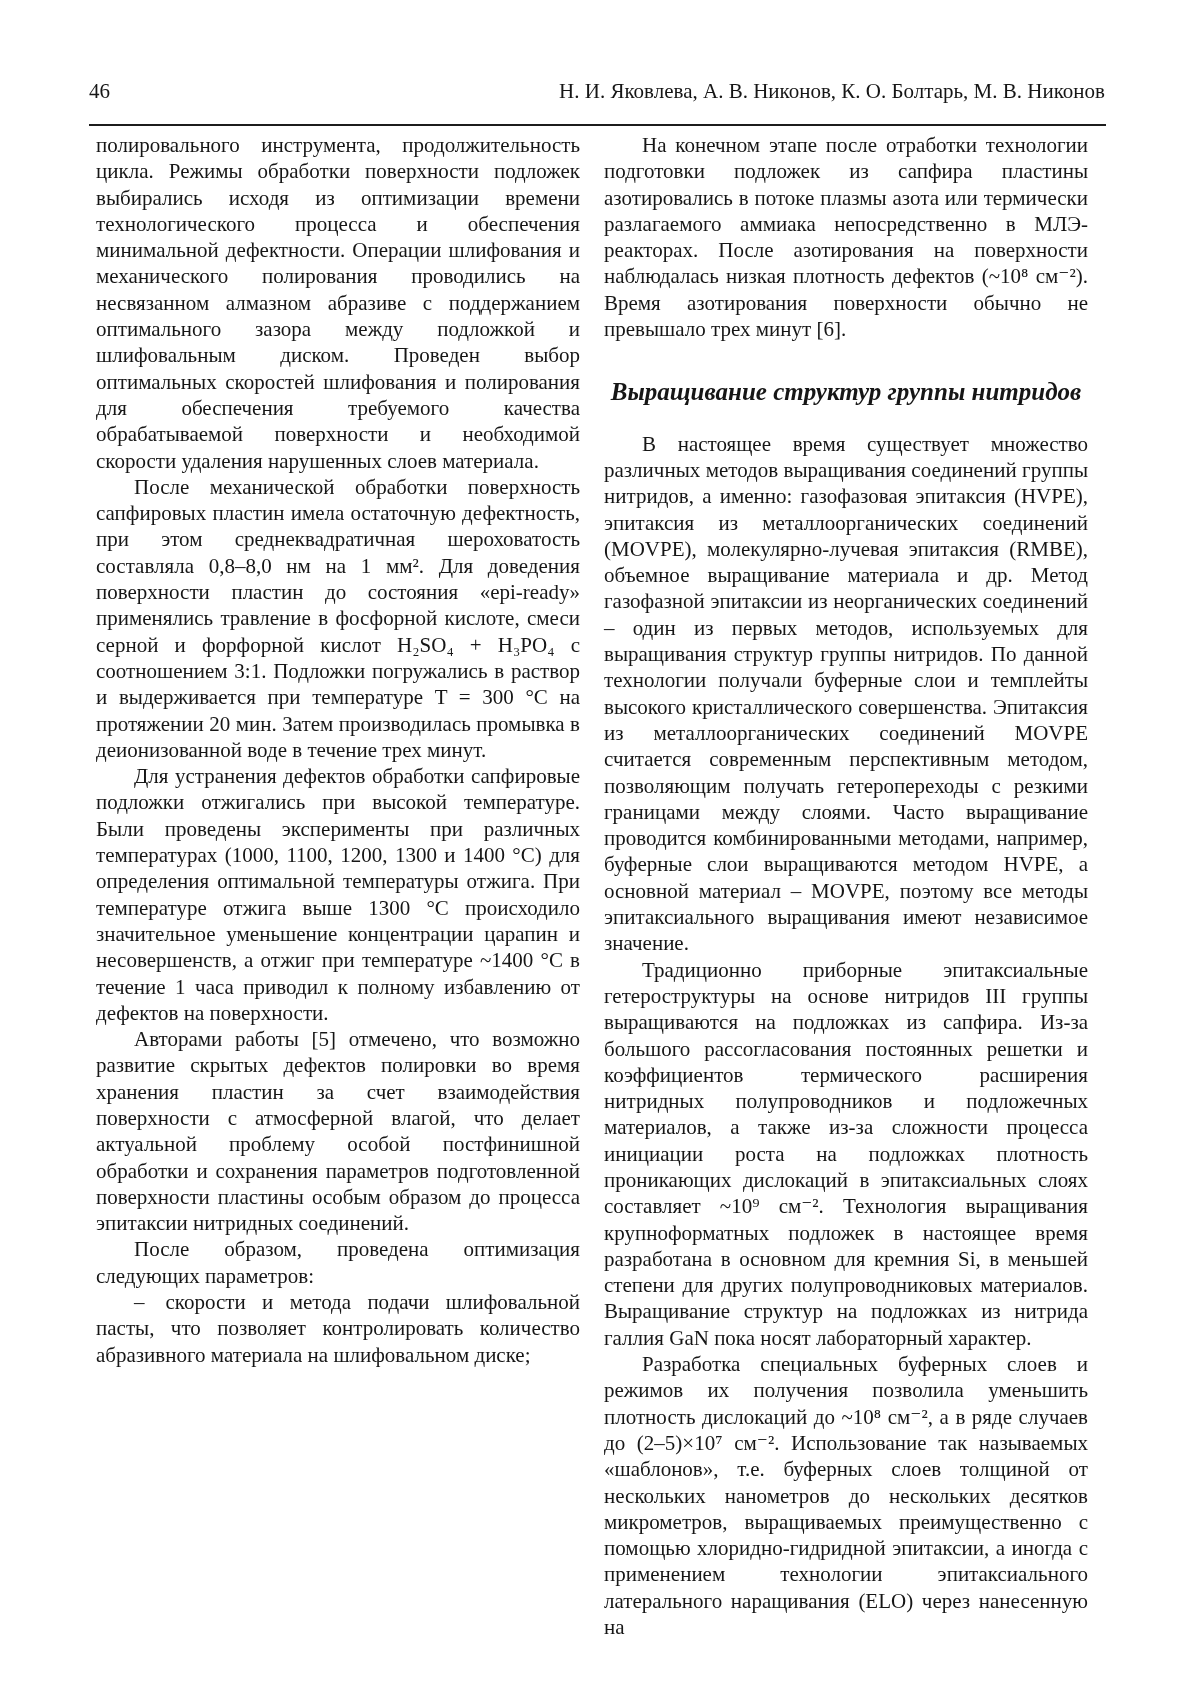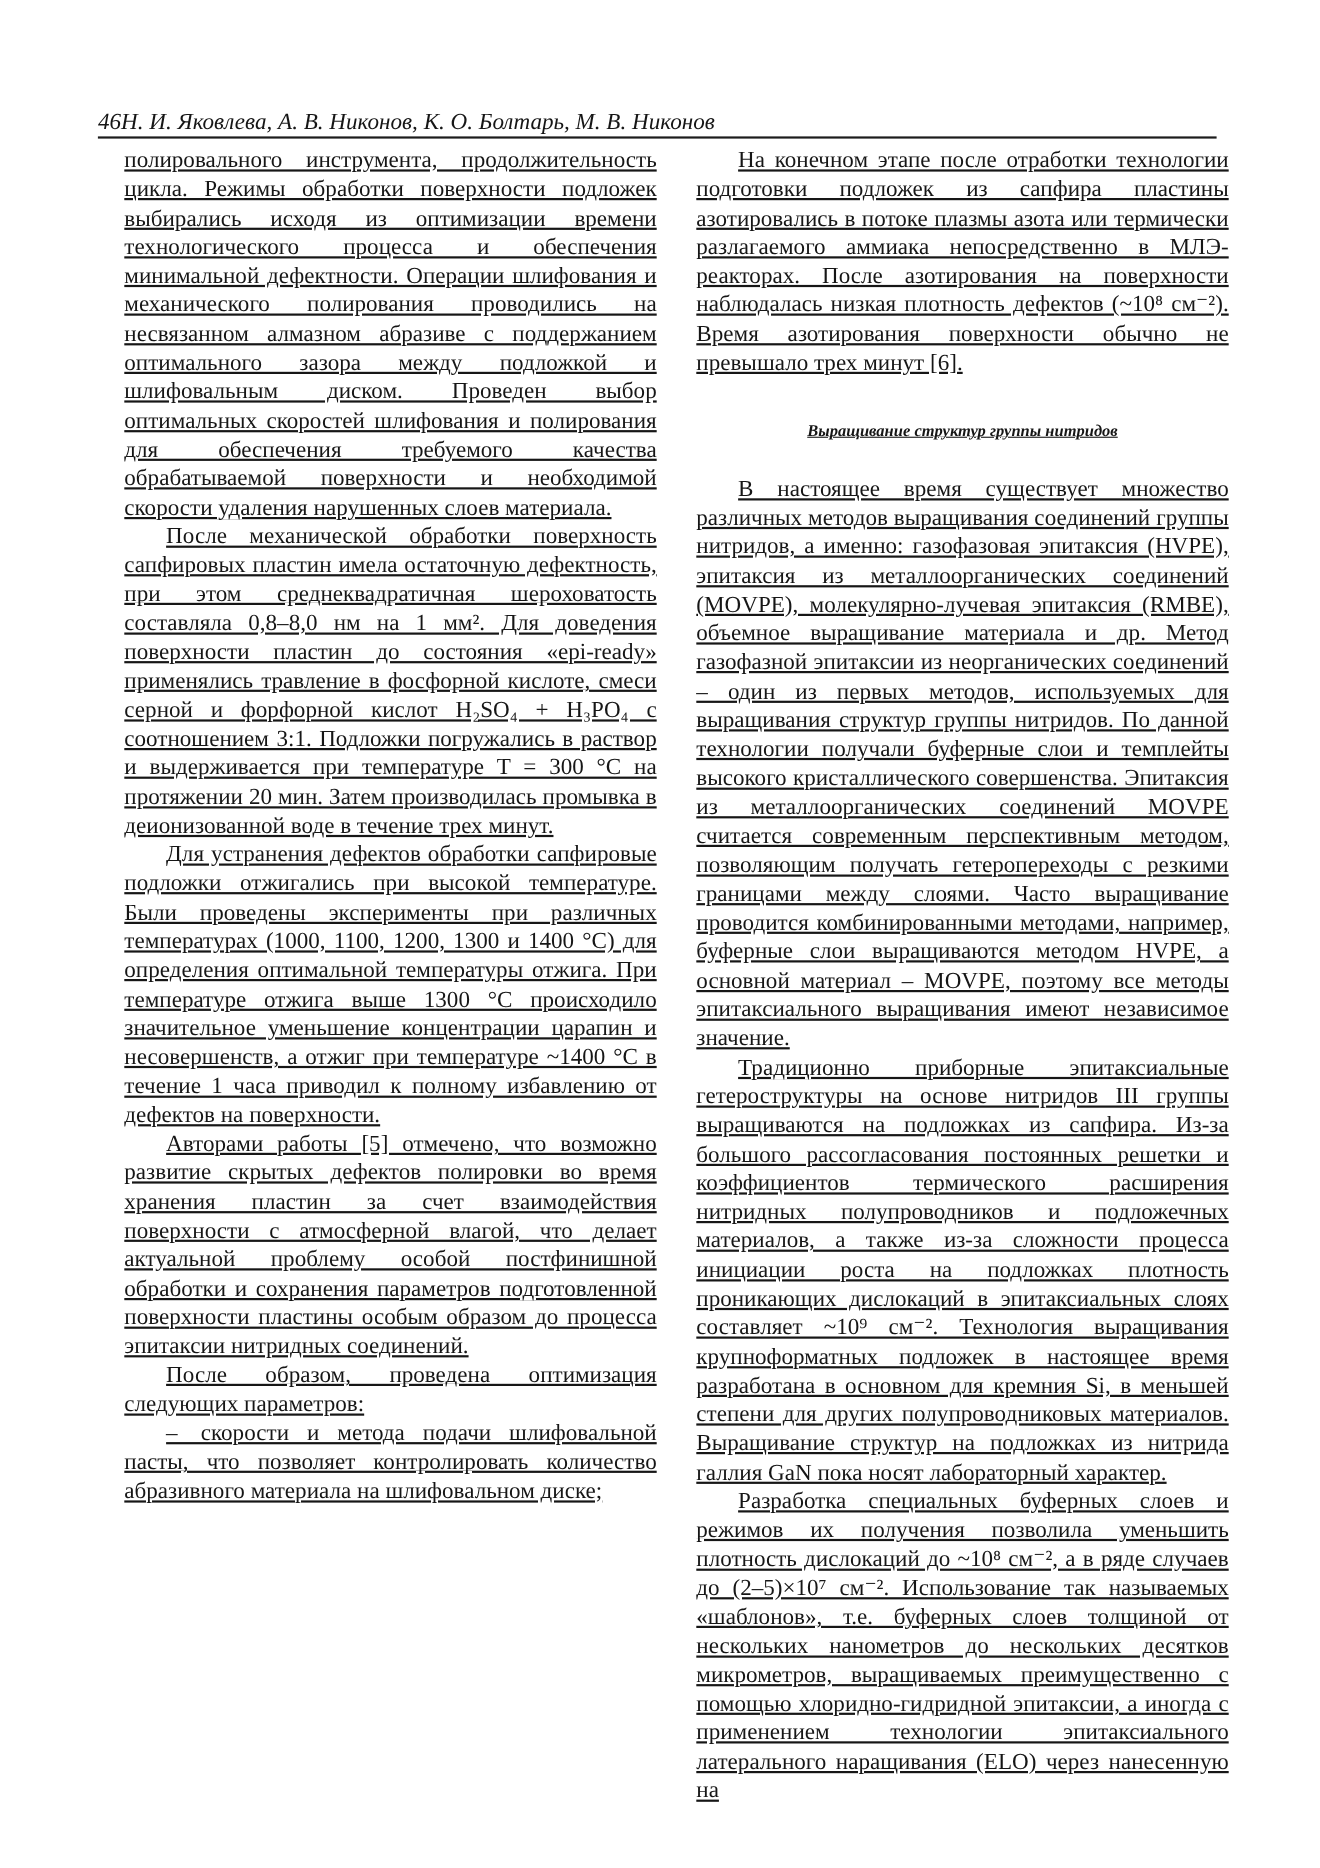--- a/index.html
+++ b/index.html
@@ -13,61 +13,60 @@
     height: 1698px;
     background: #ffffff;
     color: #161616;
     font-family: "Liberation Serif", "DejaVu Serif", serif;
     overflow: hidden;
   }
   .header {
     position: absolute;
     left: 89px;
     right: 95px;
-    top: 97px;
+    top: 78px;
     display: flex;
+    justify-content: space-between;
     align-items: baseline;
     font-size: 21px;
-    font-style: italic;
     line-height: 26px;
   }
   .header-rule {
     position: absolute;
     left: 89px;
     right: 94px;
     top: 124px;
     height: 0;
     border-top: 2px solid #1c1c1c;
   }
   .columns {
     position: absolute;
-    left: 113px;
+    left: 96px;
     top: 132px;
     width: 1008px;
     display: flex;
-    gap: 36px;
-    text-decoration: underline;
+    gap: 24px;
   }
   .column {
     width: 484px;
     font-size: 21px;
     line-height: 26.3px;
     text-align: justify;
     hyphens: auto;
     -webkit-hyphens: auto;
   }
   .column p {
     margin: 0;
     padding: 0;
   }
   .column p.indent {
     text-indent: 38px;
   }
   .column h2.heading {
-    font-size: 15px;
+    font-size: 25px;
     line-height: 26.3px;
     font-weight: bold;
     font-style: italic;
     text-align: center;
     margin: 37px 0 25px 0;
   }
 </style>
 </head>
 <body>
 

